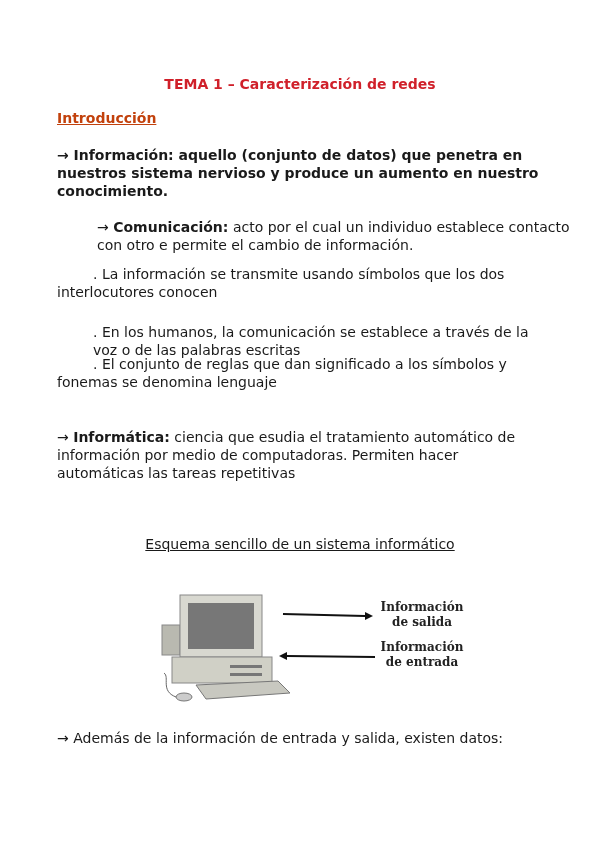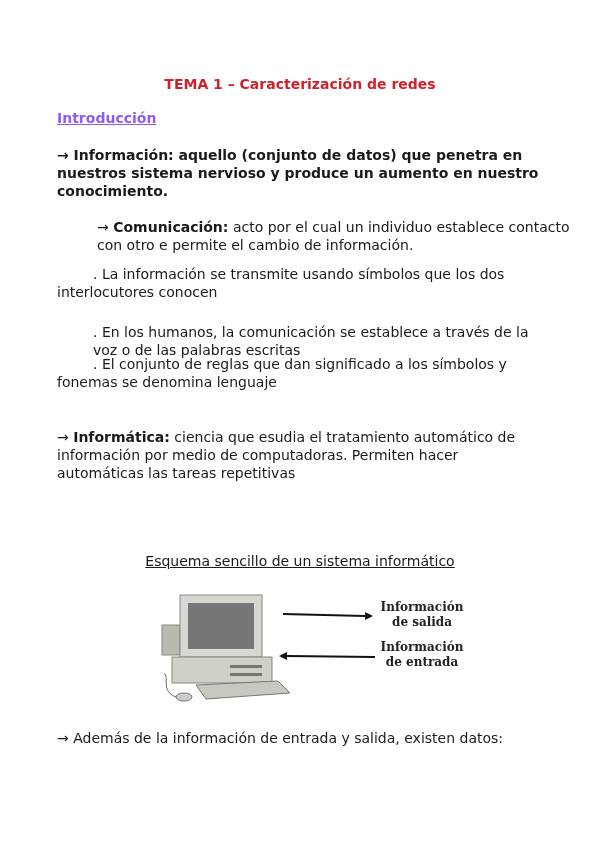--- a/index.html
+++ b/index.html
@@ -1,26 +1,26 @@
 <!DOCTYPE html>
 <html><head>
 <meta charset="utf-8">
 <style>
   html, body { margin: 0; padding: 0; background: #ffffff; }
   body { width: 600px; height: 848px; position: relative; overflow: hidden;
          font-family: "DejaVu Sans", sans-serif; color: #1a1a1a; }
   .page { position: absolute; left: 0; top: 0; width: 600px; height: 848px; }
   .title { position: absolute; top: 76px; left: 0; width: 600px; text-align: center;
            color: #d0202a; font-weight: bold; font-size: 14px; }
-  .section { position: absolute; left: 57px; top: 110px; color: #8b5cf6; font-weight: bold;
+  .section { position: absolute; left: 57px; top: 110px; color: #c2410c; font-weight: bold;
              font-size: 14px; text-decoration: underline; }
   .para { position: absolute; left: 57px; width: 490px; font-size: 14px; line-height: 18px; }
   .para b { font-weight: bold; }
   .indent { padding-left: 36px; }
-  .subtitle { position: absolute; top: 553px; left: 0; width: 600px; text-align: center;
+  .subtitle { position: absolute; top: 536px; left: 0; width: 600px; text-align: center;
               font-size: 14px; text-decoration: underline; }
   .figure { position: absolute; left: 150px; top: 585px; width: 320px; height: 120px; }
   .fig-label { position: absolute; font-family: "DejaVu Serif", serif; font-weight: bold;
                font-size: 12px; line-height: 15px; text-align: center; color: #222; }
 </style>
 </head>
 <body>
 
 <div class="page">
   <div class="title">TEMA 1 – Caracterización de redes</div>

